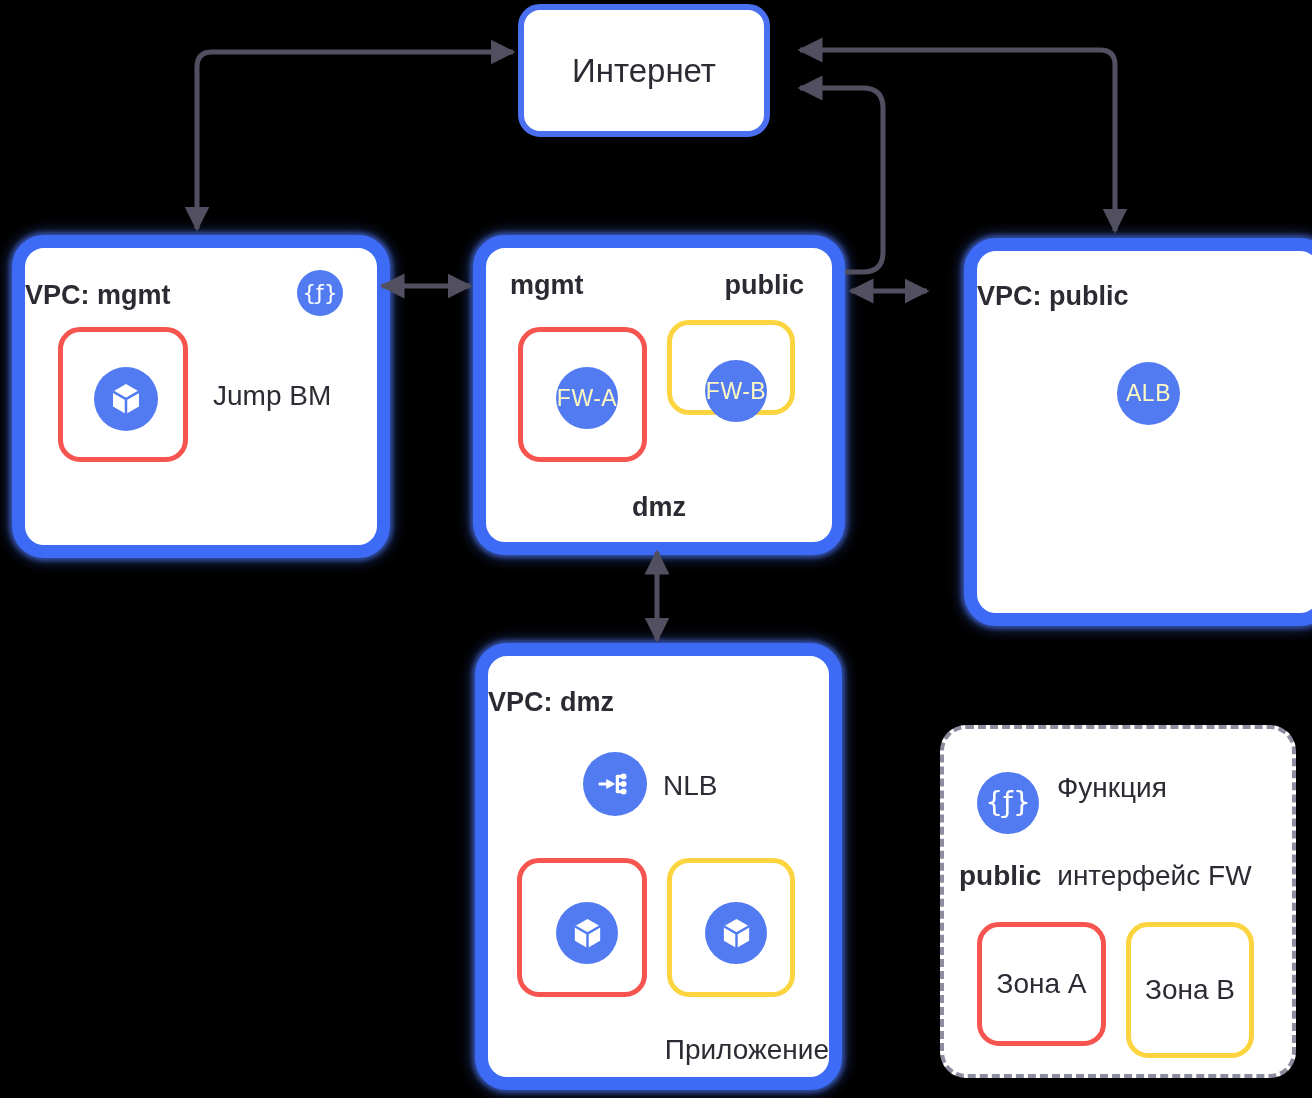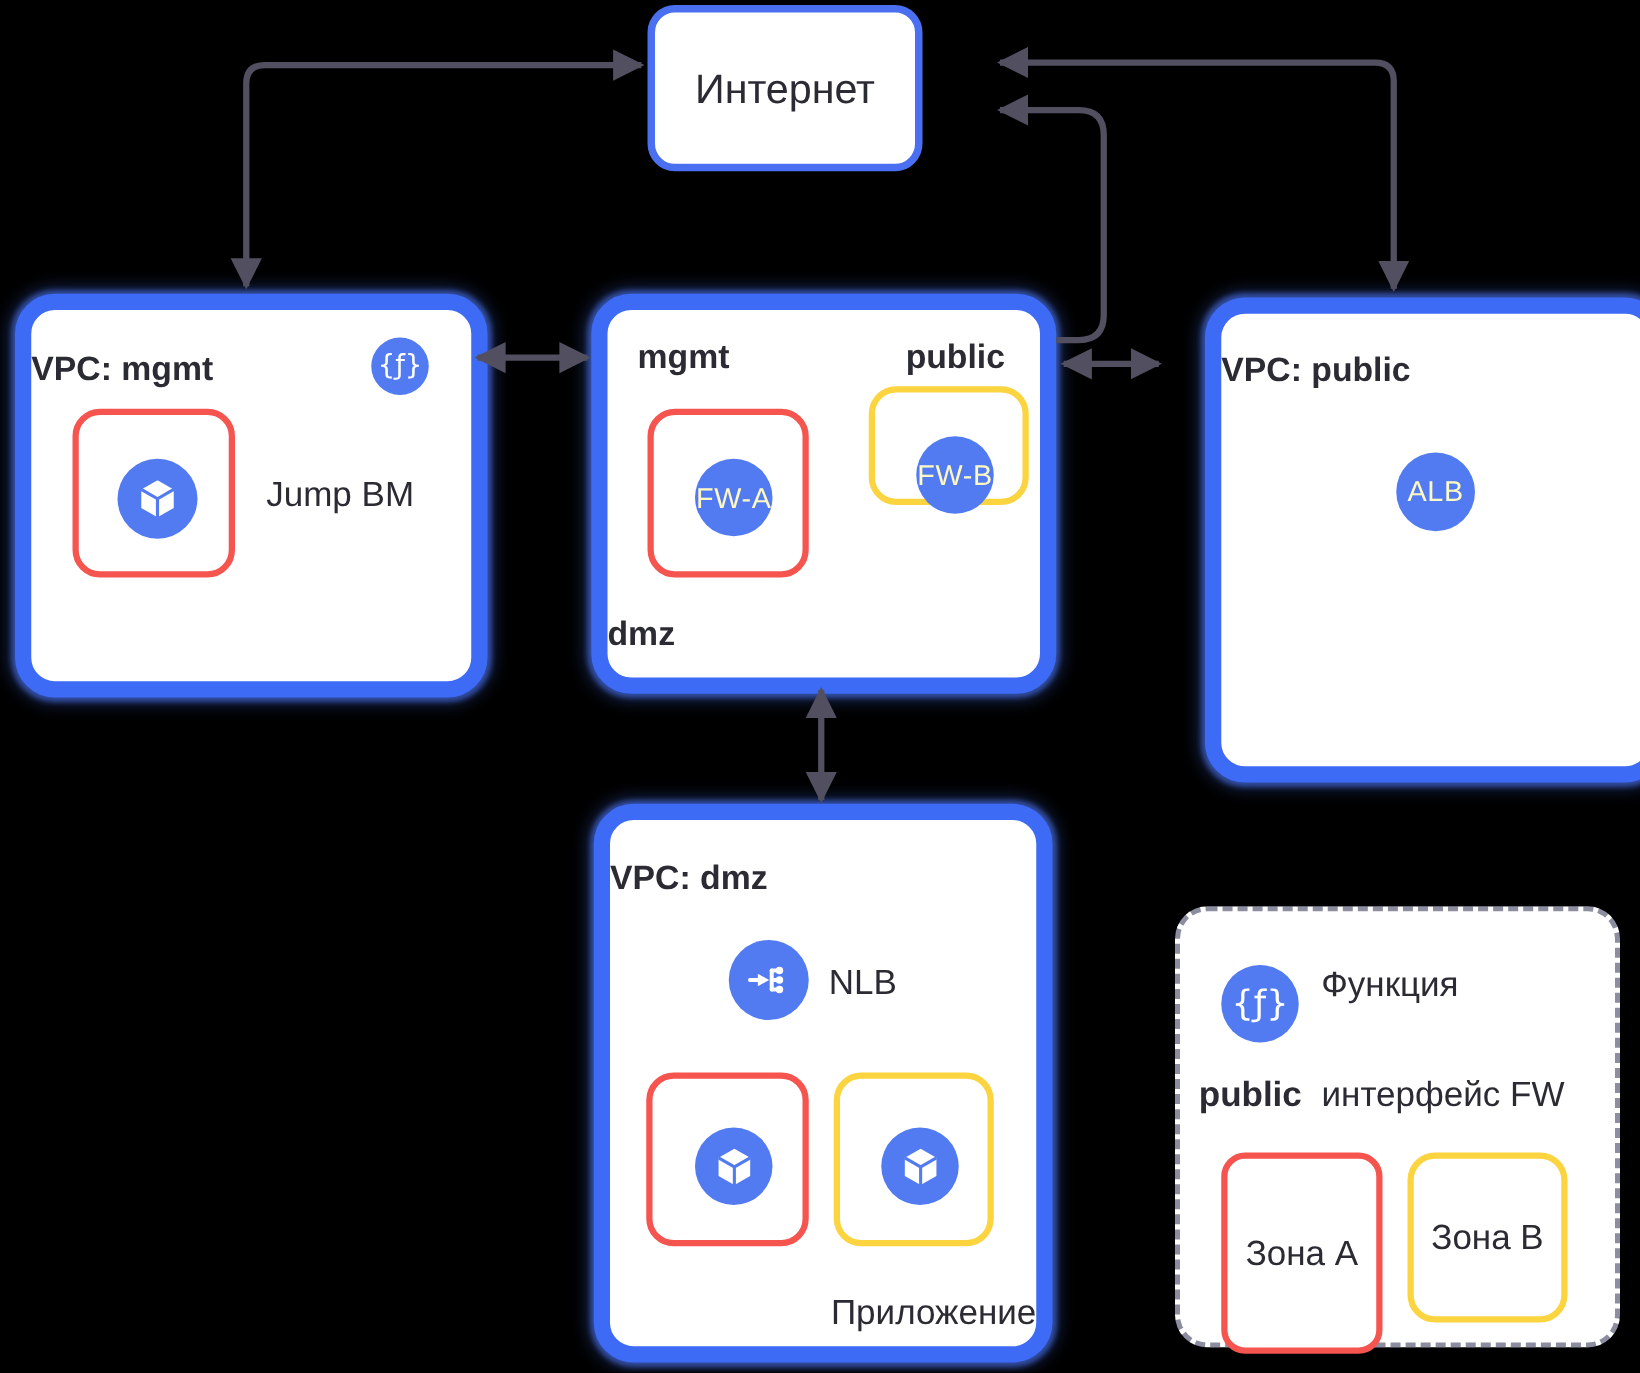--- a/index.html
+++ b/index.html
@@ -53,21 +53,21 @@
     border-radius:26px;
   }
   .arrow-layer{position:absolute;left:0;top:0;pointer-events:none;}
   .centered{display:flex;align-items:center;justify-content:center;}
 </style>
 </head>
 <body>
 
 <div class="canvas">
 
-  <div class="abs internet-box" style="left:518px;top:4px;width:220px;height:133px;">
+  <div class="abs internet-box" style="left:518px;top:4px;width:252px;height:133px;">
     <span>Интернет</span>
   </div>
 
   <div class="abs vpc" style="left:12px;top:235px;width:378px;height:323px;">
     <div class="abs vpc-title" style="left:0;top:32px;width:100%;">VPC: mgmt</div>
     <div class="abs blue-circle" style="left:272px;top:22px;width:46px;height:46px;">
       <span class="fn-glyph">{ƒ}</span>
     </div>
     <div class="abs zone-box zone-a" style="left:33px;top:79px;width:130px;height:135px;">
       <div class="abs blue-circle" style="left:31px;top:35px;width:64px;height:64px;">
@@ -81,26 +81,26 @@
   </div>
 
   <div class="abs vpc" style="left:473px;top:235px;width:372px;height:320px;">
     <div class="abs subnet-label" style="left:24px;top:22px;">mgmt</div>
     <div class="abs subnet-label" style="right:28px;top:22px;">public</div>
     <div class="abs zone-box zone-a" style="left:32px;top:79px;width:129px;height:135px;">
       <div class="abs blue-circle" style="left:33px;top:35px;width:62px;height:62px;">
         <span class="circle-text">FW-A</span>
       </div>
     </div>
-    <div class="abs zone-box zone-b" style="left:181px;top:61px;width:128px;height:95px;margin-left:28px;">
+    <div class="abs zone-box zone-b" style="left:181px;top:72px;width:128px;height:95px;">
       <div class="abs blue-circle" style="left:33px;top:35px;width:62px;height:62px;">
         <span class="circle-text">FW-B</span>
       </div>
     </div>
-    <div class="abs subnet-label" style="left:0;top:244px;width:100%;text-align:left;">dmz</div>
+    <div class="abs subnet-label" style="left:0;top:244px;width:100%;text-align:center;">dmz</div>
   </div>
 
   <div class="abs vpc" style="left:964px;top:238px;width:368px;height:388px;">
     <div class="abs vpc-title" style="left:0;top:30px;width:100%;">VPC: public</div>
     <div class="abs blue-circle" style="left:140px;top:111px;width:63px;height:63px;">
       <span class="circle-text">ALB</span>
     </div>
   </div>
 
   <div class="abs vpc" style="left:475px;top:643px;width:367px;height:447px;padding-left:44px;">
@@ -144,21 +144,21 @@
     <div class="abs blue-circle" style="left:33px;top:43px;width:62px;height:62px;">
       <span class="fn-glyph lg">{ƒ}</span>
     </div>
     <div class="abs plain-label" style="left:113px;top:42px;line-height:34px;">
       <div>Функция</div>
     </div>
     <div class="abs plain-label" style="left:15px;top:131px;">
       <span style="font-weight:bold;">public</span>
       <span style="margin-left:8px;">интерфейс FW</span>
     </div>
-    <div class="abs zone-box zone-a centered" style="left:33px;top:193px;width:129px;height:161px;border-radius:19px;">
+    <div class="abs zone-box zone-a centered" style="left:33px;top:193px;width:129px;height:124px;">
       <span class="plain-label">Зона A</span>
     </div>
     <div class="abs zone-box zone-b centered" style="left:182px;top:193px;width:128px;height:136px;">
       <span class="plain-label">Зона B</span>
     </div>
   </div>
 
   <svg class="arrow-layer" width="1312" height="1098" viewBox="0 0 1312 1098">
     <defs>
       <marker id="ah" viewBox="0 0 10 10" refX="9" refY="5" markerWidth="5" markerHeight="5.6" orient="auto-start-reverse" markerUnits="strokeWidth">

